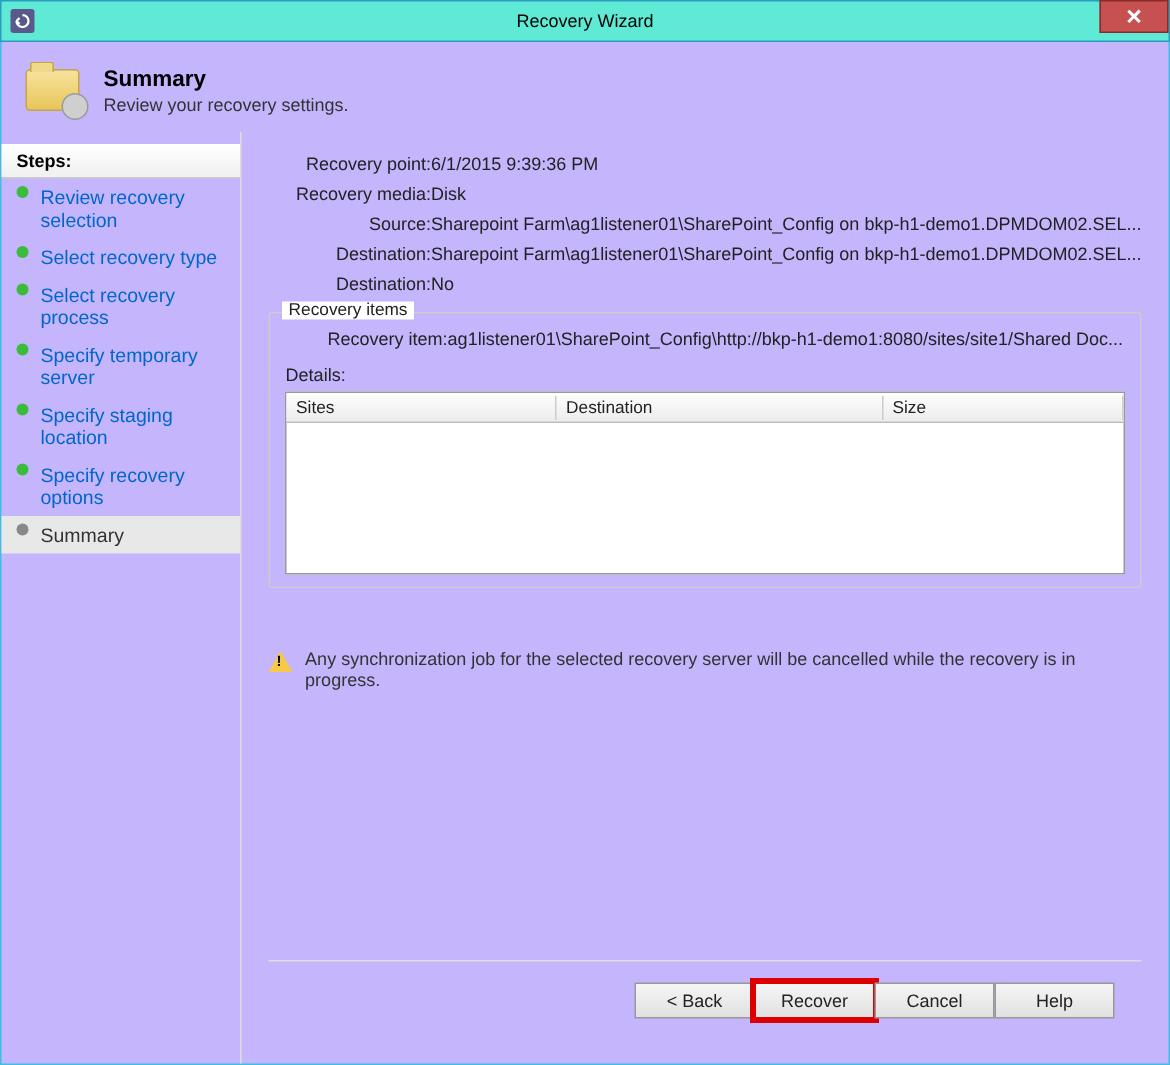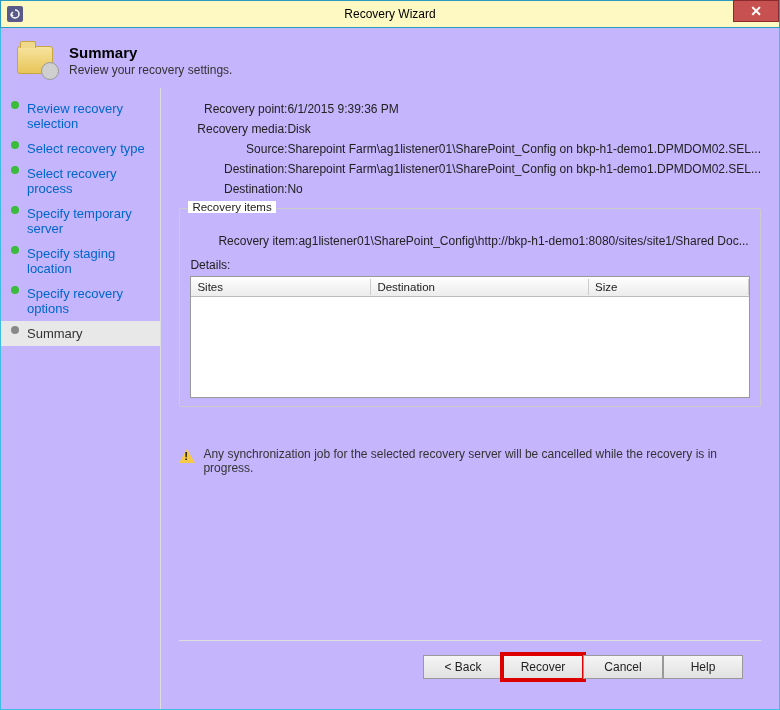--- a/index.html
+++ b/index.html
@@ -1,17 +1,17 @@
 <!DOCTYPE html>
 <html><head>
   <meta charset="utf-8">
   <style>
     * { margin: 0; padding: 0; box-sizing: border-box; font-family: "Segoe UI", Tahoma, sans-serif; }
     body { background: #fff; width: 780px; height: 710px; overflow: hidden; }
-    .titlebar { background: #fef9c3; height: 28px; display: flex; align-items: center; position: relative; border: 1px solid #2a9cc0; }
+    .titlebar { background: #5eead4; height: 28px; display: flex; align-items: center; position: relative; border: 1px solid #2a9cc0; }
     .titlebar-icon { width: 16px; height: 16px; margin-left: 6px; background: #5a5a8a; border-radius: 2px; display: inline-flex; align-items: center; justify-content: center; }
     .title-cell { position: absolute; left: 0; right: 0; text-align: center; font-size: 12px; color: #000; }
     .close-btn { position: absolute; right: 0; top: -1px; width: 46px; height: 22px; background: #c75050; color: #fff; display: flex; align-items: center; justify-content: center; font-size: 14px; font-weight: bold; border: 1px solid #8a2a2a; }
     .window-body { display: flex; flex-direction: column; height: calc(710px - 28px); border-left: 1px solid #3ebde6; border-right: 1px solid #3ebde6; border-bottom: 1px solid #3ebde6; background:#c4b5fd;}
     .header { display: flex; align-items: center; padding: 12px 14px 8px 14px; }
     .header-icon { width: 44px; height: 40px; margin-right: 10px; position: relative; }
     .folder { width: 36px; height: 28px; background: linear-gradient(#f7e39e,#e8c558); border: 1px solid #c7a640; border-radius: 3px; position: absolute; top: 6px; left: 2px; }
     .folder::before { content:""; position:absolute; top:-6px; left:2px; width:14px; height:6px; background:#f0d98a; border:1px solid #c7a640; border-bottom:none; border-radius:2px 2px 0 0;}
     .gear { position:absolute; bottom:0; right:0; width:18px; height:18px; border-radius:50%; background:#cfcfcf; border:1px solid #9a9a9a;}
     .header-text h1 { font-size: 15px; font-weight: bold; color: #000; }
@@ -24,21 +24,21 @@
     .bullet { width: 8px; height: 8px; border-radius: 50%; margin-right: 8px; flex-shrink: 0; }
     .bullet.done { background: #3bbb3b; }
     .bullet.current { background: #888; }
     .bullet.pending { background: #3b5bbb; }
     .step.link { color: #0066cc; }
     .step.nolink { color: #333; }
     .main { flex: 1; padding: 14px 18px 10px 18px; font-size: 12px; color: #222; display:flex; flex-direction:column;}
     .row { display: flex; margin-bottom: 6px; }
     .row .label { width: 108px; flex-shrink:0;text-align:right;}
     .row .value { flex: 1; white-space: nowrap; overflow: hidden; text-overflow: ellipsis; }
-    .group { border: 1px solid #ccc; border-radius: 2px; padding: 25px 10px 8px 10px; margin-top: 6px; position: relative; }
+    .group { border: 1px solid #ccc; border-radius: 2px; padding: 10px 10px 8px 10px; margin-top: 6px; position: relative; }
     .group-title { position: absolute; top: -8px; left: 8px; background: #fff; padding: 0 4px; font-size: 11.5px; }
     .details-label { margin-top: 10px; font-size: 12px; }
     .table-wrap { border: 1px solid #999; height: 122px; margin-top: 4px; background: #fff; }
     .thead { display: flex; background: linear-gradient(#fefefe,#ececec); border-bottom: 1px solid #bbb; font-size: 11.5px; height:20px; align-items:center;}
     .th { padding: 2px 6px; border-right: 1px solid #ccc; }
     .th1 { width: 180px; } .th2 { flex: 1; width:180px; } .th3 { width: 160px; }
     .warning { display: flex; margin-top: 40px; font-size: 12px; color: #333; }
     .warn-icon { width: 0; height: 0; border-left: 8px solid transparent; border-right: 8px solid transparent; border-bottom: 14px solid #f7c948; margin-right: 8px; margin-top:2px; position:relative; flex-shrink:0;}
     .warn-icon::after{content:"!"; position:absolute; left:-3px; top:2px; font-size:10px; font-weight:bold; color:#000;}
     .spacer { flex: 1; }
@@ -67,20 +67,21 @@
         <div class="gear"></div>
     </div>
     <div class="header-text">
       <h1>Summary</h1>
       <p>Review your recovery settings.</p>
     </div>
   </div>
 
   <div class="content">
     <div class="sidebar">
+      <div class="sidebar-title">Steps:</div>
       <div id="steps">
           <div class="step link">
             <span class="bullet done"></span>
             <span>Review recovery selection</span>
           </div>
           <div class="step link">
             <span class="bullet done"></span>
             <span>Select recovery type</span>
           </div>
           <div class="step link">

